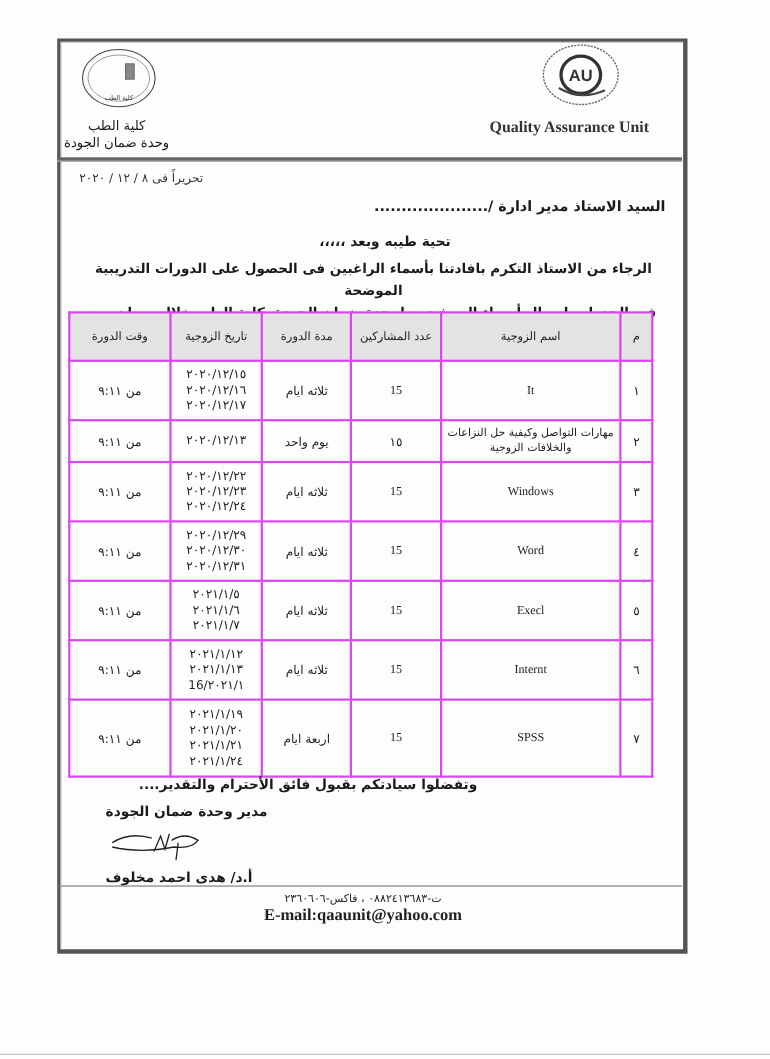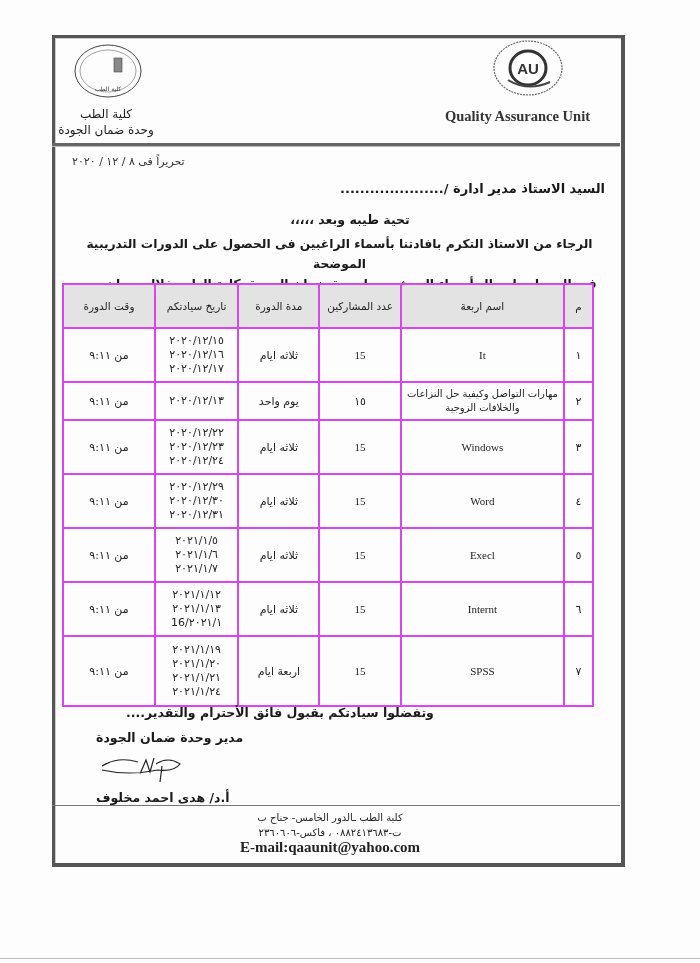--- a/index.html
+++ b/index.html
@@ -92,24 +92,24 @@
 
 <div class="body-text">
   <div>الرجاء من الاستاذ التكرم بافادتنا بأسماء الراغبين فى الحصول على الدورات التدريبية الموضحة</div>
   <div>فى الجدول وإرسال أسماء المرشحين لوحدة ضمان الجودة بكلية الطب خلال يومان من تاريخة</div>
 </div>
 
 <table class="courses">
   <thead>
     <tr>
       <th>م</th>
-      <th>اسم اربعة</th>
+      <th>اسم الزوجية</th>
       <th>عدد المشاركين</th>
       <th>مدة الدورة</th>
-      <th>تاريخ سيادتكم</th>
+      <th>تاريخ الزوجية</th>
       <th>وقت الدورة</th>
     </tr>
   </thead>
   <tbody>
     <tr style="height:54px">
       <td class="num">١</td>
       <td class="name">It</td>
       <td class="count">15</td>
       <td class="dur">ثلاثه ايام</td>
       <td class="dates">
@@ -199,18 +199,17 @@
 
 <svg class="signature" viewBox="0 0 95 32">
   <path d="M4 14 Q20 4 40 10 M4 18 Q30 24 60 18 M42 22 L48 8 L52 20 L56 6 M58 12 Q70 4 82 12 Q76 20 60 18 M64 14 L62 30" fill="none" stroke="#222" stroke-width="1.2"></path>
 </svg>
 
 <div class="sig-name">أ.د/ هدى احمد مخلوف</div>
 
 <div class="footer-rule"></div>
 
 <div class="footer">
-  <div class="ar">كلية الطب ـالدور الخامس- جناح ب</div>
   <div class="ar">ت-٠٨٨٢٤١٣٦٨٣ ، فاكس-٢٣٦٠٦٠٦</div>
   <div class="email">E-mail:qaaunit@yahoo.com</div>
 </div>
 
 <div class="page-bottom"></div>
 
 </body></html>

